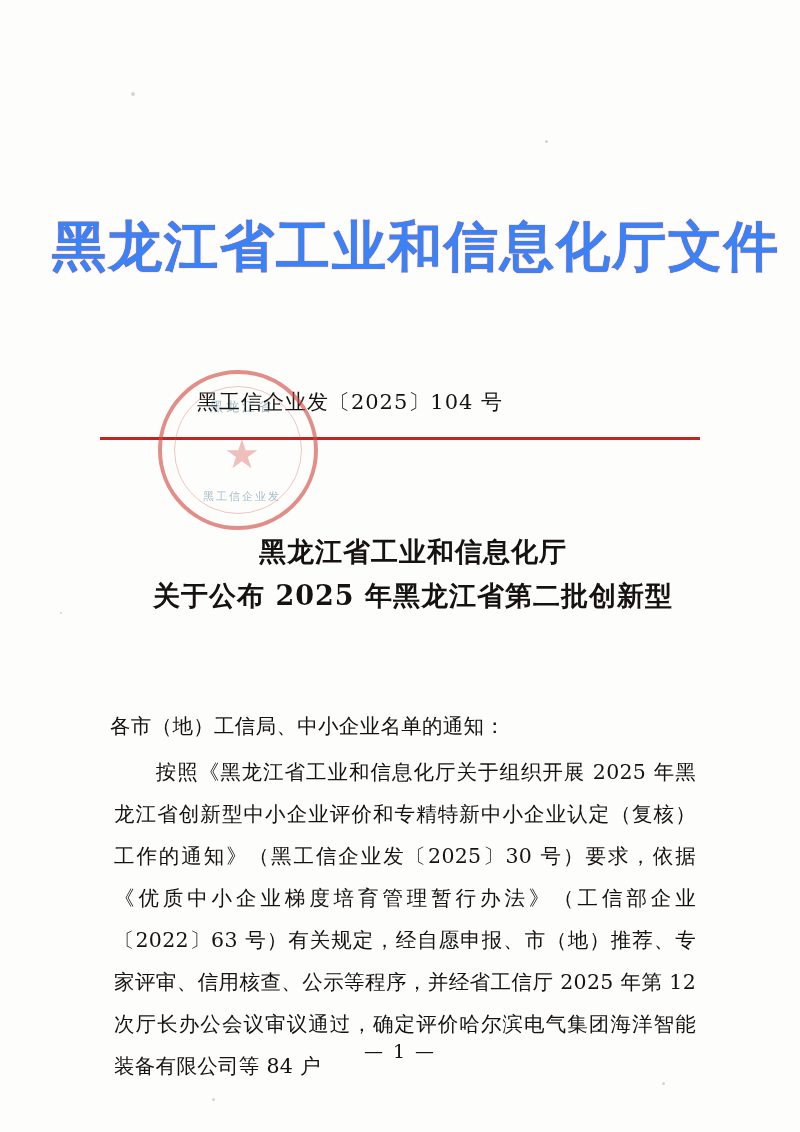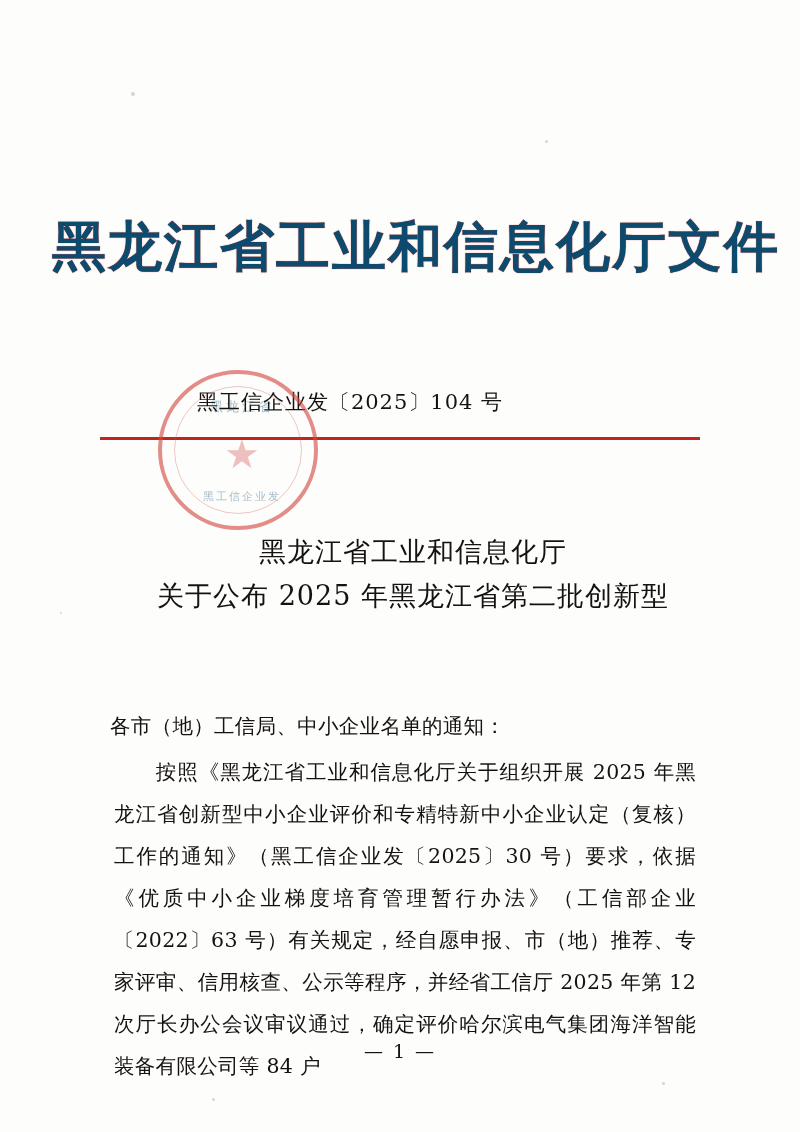--- a/index.html
+++ b/index.html
@@ -36,21 +36,21 @@
     left: 0;
     width: 800px;
     text-align: center;
   }
   .masthead-title {
     font-family: "DejaVu Serif", "Liberation Serif", serif;
     font-weight: bold;
     font-size: 54px;
     line-height: 1.05;
     letter-spacing: 2px;
-    color: #0c4a6e;
+    color: #3b82f6;
     text-shadow: 0 0 1px #c1251f;
     white-space: nowrap;
     padding-left: 32px;
   }
 
   
   .docnum {
     position: absolute;
     top: 388px;
     left: 0;
@@ -118,21 +118,21 @@
   .title-block {
     position: absolute;
     top: 530px;
     left: 0;
     width: 800px;
     text-align: center;
     color: #15120f;
   }
   .title-line {
     font-size: 27px;
-    font-weight: normal;
+    font-weight: bold;
     line-height: 44px;
     letter-spacing: 1px;
     white-space: nowrap;
     margin-left: 26px;
   }
 
   
   .body-text {
     position: absolute;
     top: 705px;

